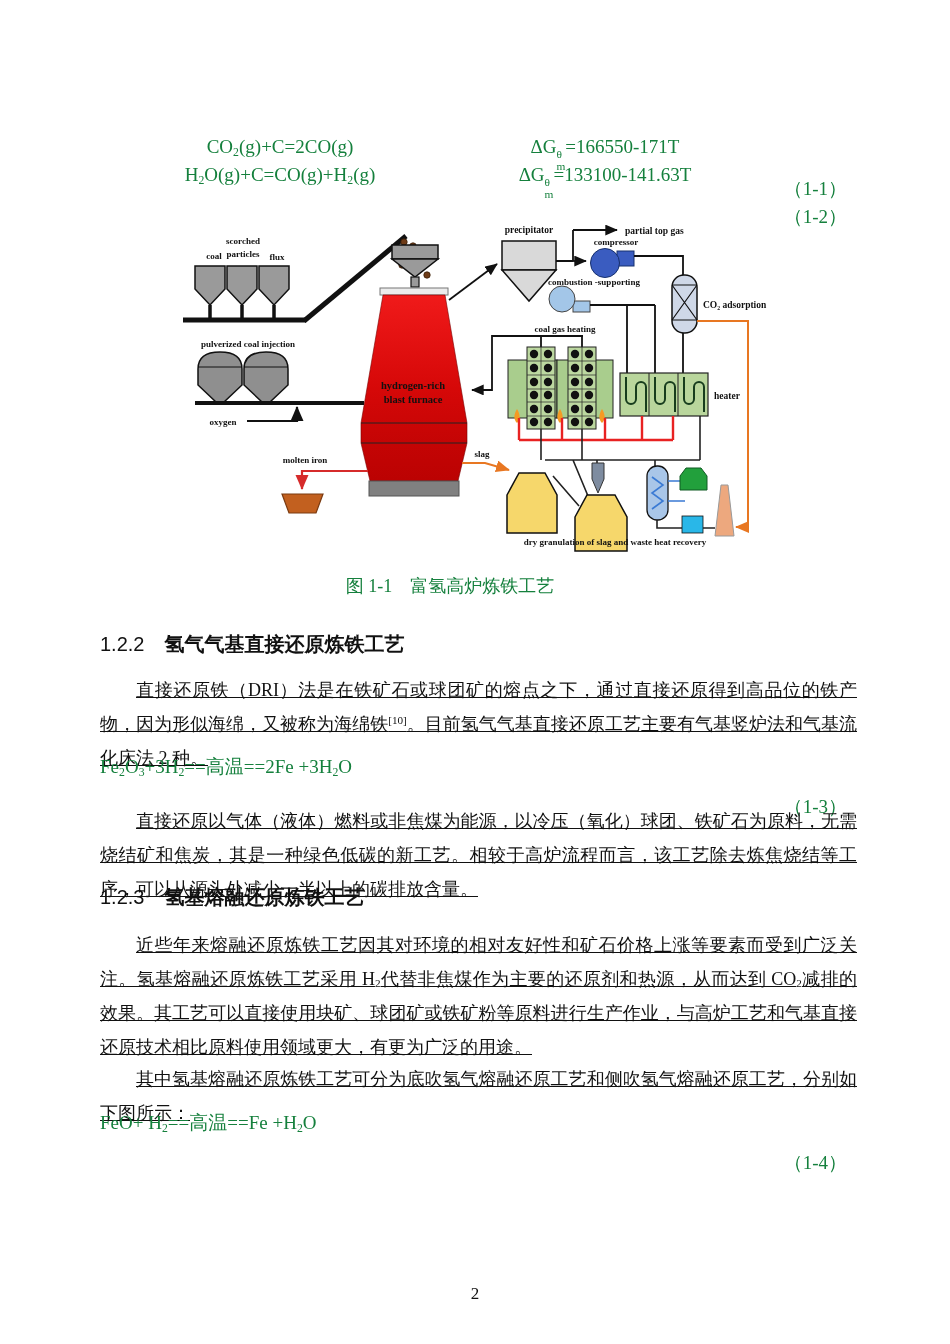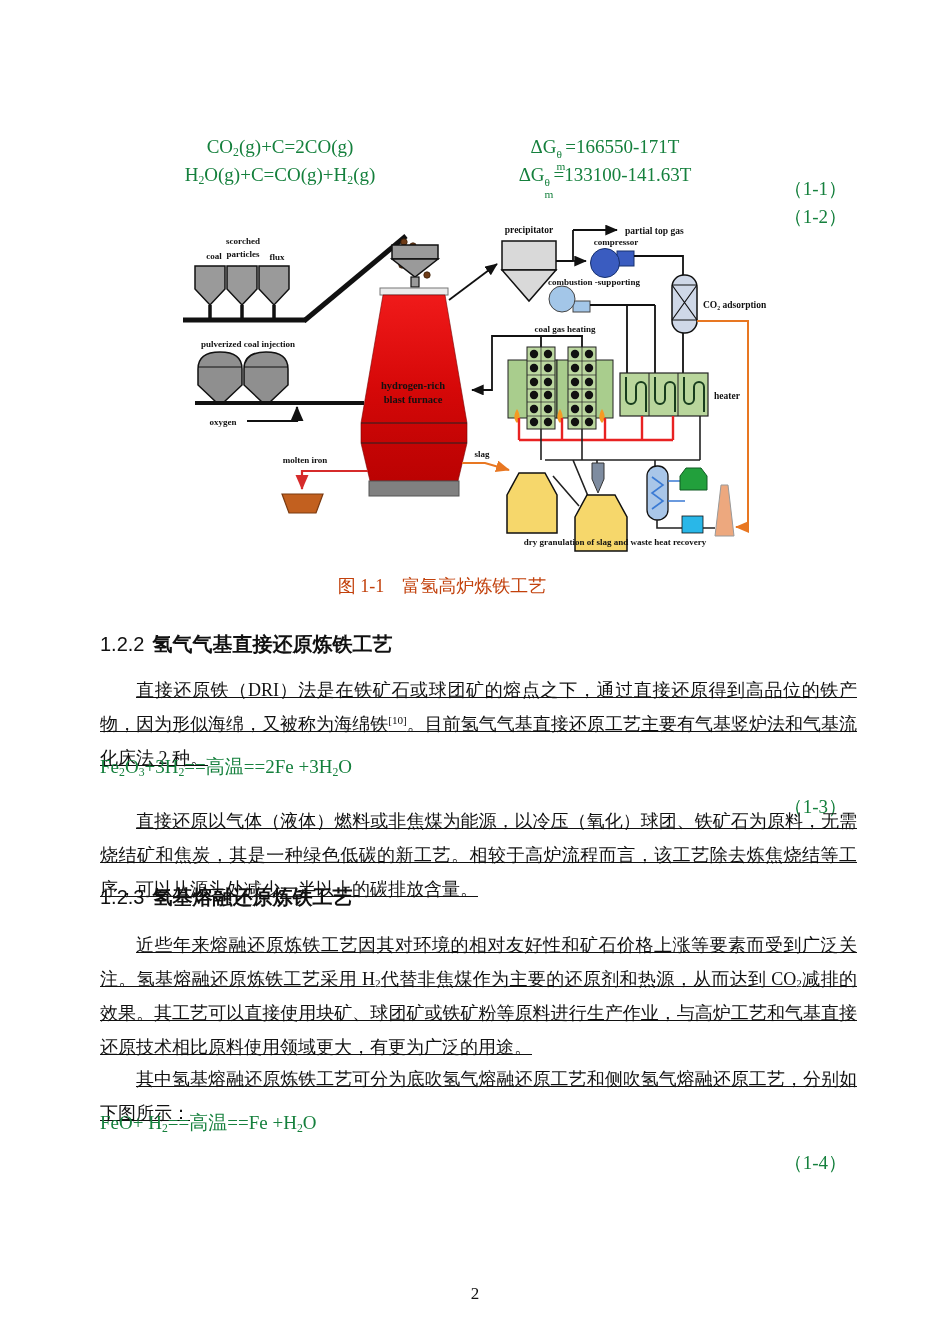--- a/index.html
+++ b/index.html
@@ -11,24 +11,24 @@
   .eq-rhs{position:absolute;left:450px;width:310px;text-align:center;}
   .eq-num{position:absolute;left:752px;width:95px;text-align:right;margin-top:40px;}
   .eq-center{position:absolute;left:100px;width:660px;text-align:left;}
   sub{font-size:0.62em;vertical-align:-0.22em;line-height:0;}
   sup{font-size:0.62em;vertical-align:0.55em;line-height:0;}
   .ss{display:inline-flex;flex-direction:column;align-items:flex-start;font-size:0.6em;
       line-height:1.05;vertical-align:-0.45em;}
   
   .h{position:absolute;left:100px;font-size:20px;white-space:nowrap;}
   .h .num{font-family:Liberation Sans, sans-serif;}
-  .h .ht{font-family:Liberation Serif, serif;font-weight:700;margin-left:8px;}
+  .h .ht{font-family:Liberation Serif, serif;font-weight:700;margin-left:20px;}
   .para{position:absolute;left:100px;width:757px;font-size:18px;line-height:34px;
         text-align:justify;text-indent:2em;color:#111;text-decoration:underline;}
-  .caption{position:absolute;left:0;width:884px;text-align:center;font-size:18px;color:#c2410c;}
+  .caption{position:absolute;left:8px;width:884px;text-align:center;font-size:18px;color:#15803d;}
   .pagenum{position:absolute;left:0;width:950px;text-align:center;font-size:17px;color:#111;}
   
   .diagram{position:absolute;left:175px;top:213px;width:600px;height:348px;}
   svg text{font-family:"Liberation Serif","DejaVu Serif",serif;font-weight:bold;fill:#111;}
 </style>
 </head>
 <body>
 
 <div class="page">
 

